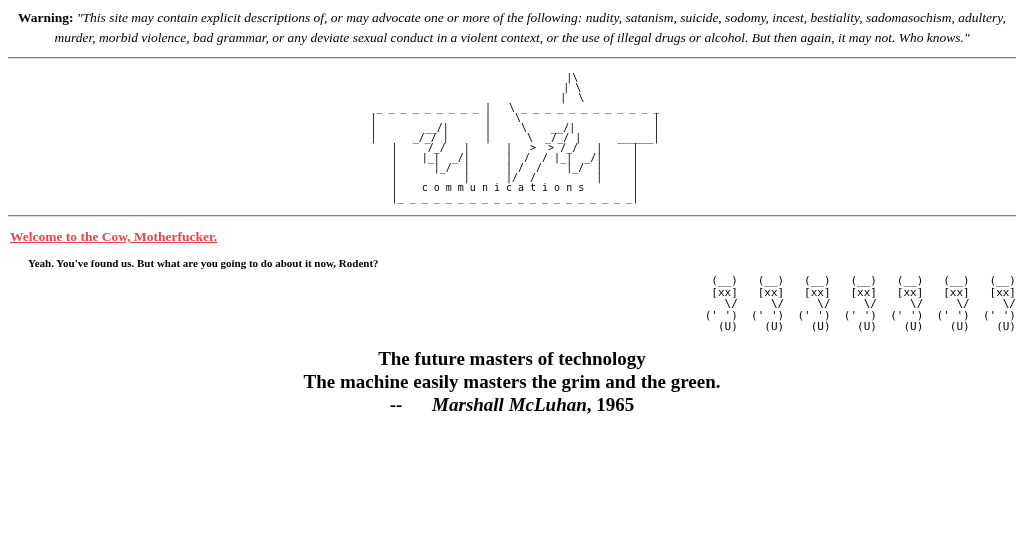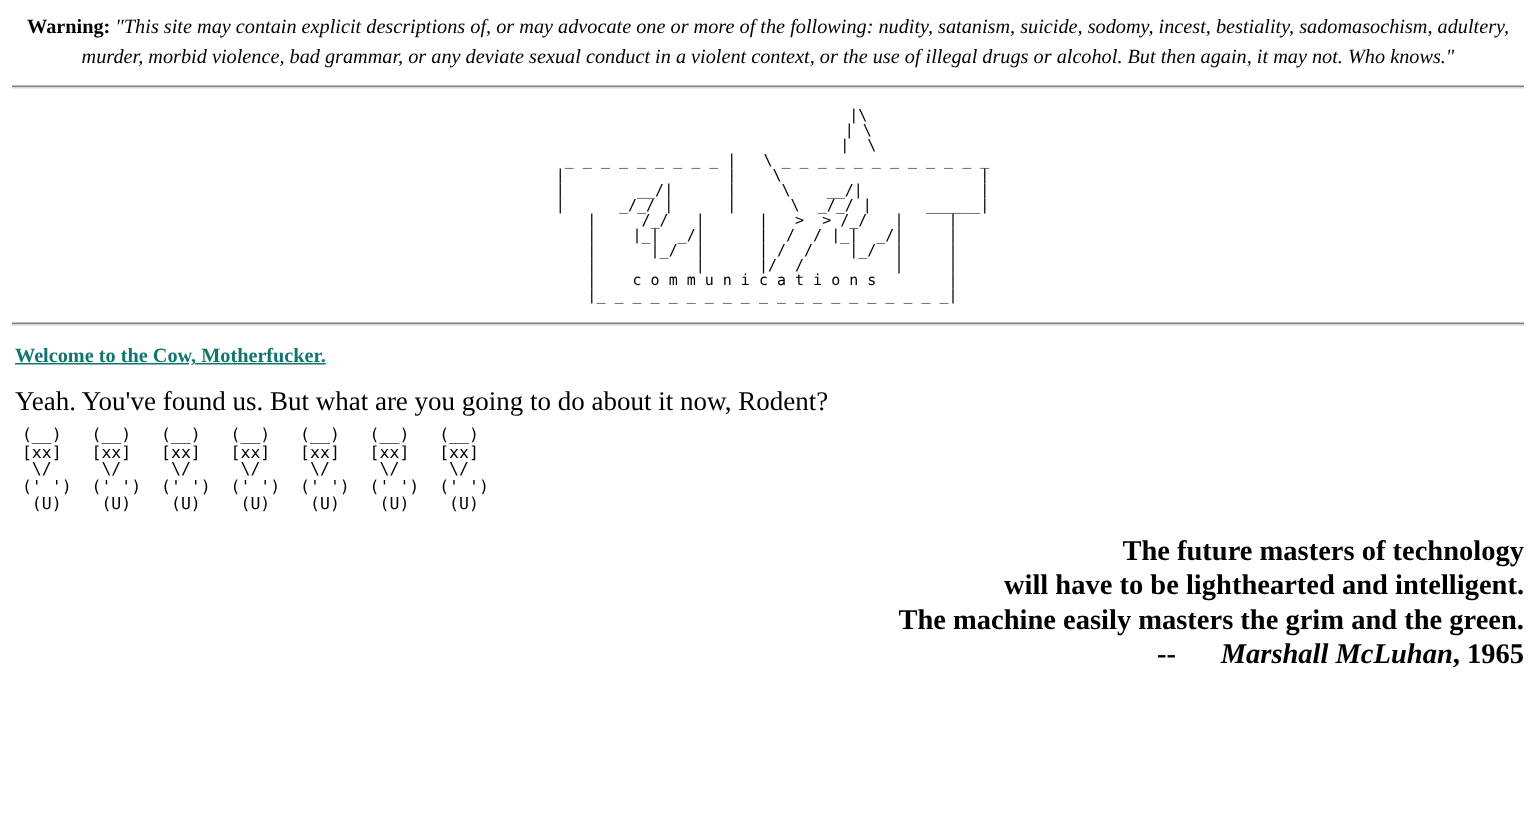--- a/index.html
+++ b/index.html
@@ -57,39 +57,40 @@
   }
   .intro-line {
     font-style: italic;
     font-size: 13.5px;
     margin: 6px 0 10px 2px;
   }
   .welcome-link {
     display: inline-block;
     font-weight: bold;
     font-size: 13.5px;
-    color: #0f766e;
+    color: #ef4444;
     text-decoration: underline;
     margin: 2px 0 2px 2px;
     cursor: pointer;
   }
   .yeah-line {
-    font-size: 18px;
-    margin: 10px 0 6px 2px;
+    font-size: 11px;
+    margin: 10px 0 6px 20px;
+    font-weight: bold;
   }
   .cows {
     font-family: "DejaVu Sans Mono", "Liberation Mono", monospace;
     font-size: 11px;
     line-height: 11.5px;
     white-space: pre;
-    text-align: left;
+    text-align: right;
     margin: 6px 0 0 0;
   }
   .quote {
-    text-align: right;
+    text-align: center;
     font-weight: bold;
     font-size: 19px;
     line-height: 23px;
     margin-top: 14px;
   }
   .quote .attrib {
     font-weight: bold;
   }
   .quote .attrib .name {
     font-style: italic;
@@ -132,18 +133,17 @@
   <div class="yeah-line">Yeah. You've found us. But what are you going to do about it now, Rodent?</div>
 
   <pre class="cows"> (__)   (__)   (__)   (__)   (__)   (__)   (__)
  [xx]   [xx]   [xx]   [xx]   [xx]   [xx]   [xx]
   \/     \/     \/     \/     \/     \/     \/
  (' ')  (' ')  (' ')  (' ')  (' ')  (' ')  (' ')
   (U)    (U)    (U)    (U)    (U)    (U)    (U)</pre>
 
   <div class="quote">
     <div>The future masters of technology</div>
-    <div>will have to be lighthearted and intelligent.</div>
     <div>The machine easily masters the grim and the green.</div>
     <div class="attrib"><span>-- </span><span class="name">Marshall McLuhan</span><span>, 1965</span></div>
   </div>
 
 </div>
 
 </body></html>

